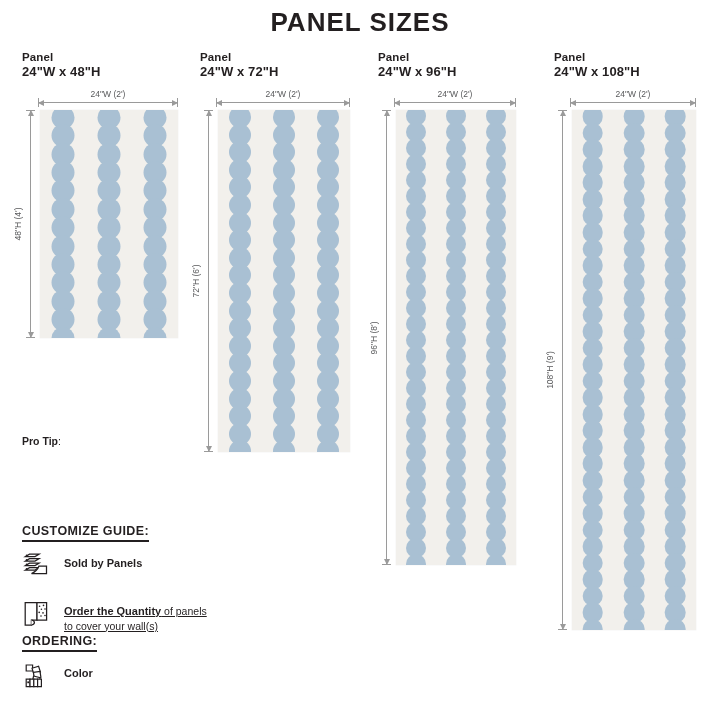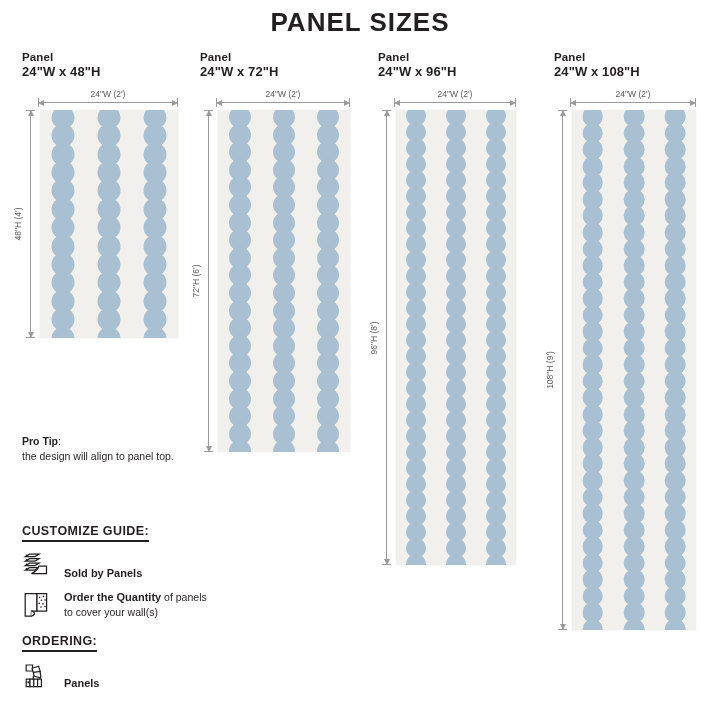--- a/index.html
+++ b/index.html
@@ -103,27 +103,27 @@
     position:absolute;left:22px;
     font-size:12.5px;font-weight:bold;letter-spacing:.4px;
     color:#231f20;
     border-bottom:2px solid #231f20;
     padding-bottom:2px;
     display:inline-block;
   }
   #ordering-head{top:524px;}
   #customize-head{top:634px;}
 
-  .guide-row{position:absolute;left:22px;display:flex;align-items:flex-end;}
+  .guide-row{position:absolute;left:22px;display:flex;align-items:flex-start;}
   .guide-icon{width:28px;height:28px;flex:0 0 28px;margin-right:14px;}
   .guide-text{font-size:10.5px;line-height:14.5px;color:#231f20;padding-top:4px;}
   .guide-text b{font-weight:bold;font-size:11px;}
 
   #row-sold{top:552px;}
-  #row-quantity{top:586px;}
+  #row-quantity{top:600px;text-decoration:underline;}
   #row-color{top:662px;}
 </style>
 </head>
 <body>
 
 <div id="stage">
 
   <div class="page-title">PANEL SIZES</div>
 
   <div class="panel-group" style="left:22px;top:50px;">
@@ -527,21 +527,20 @@
         <div class="bead" style="width: 20.6667px; height: 20.6667px; top: 442.68px; background: rgb(169, 192, 211);"></div>
         <div class="bead" style="width: 20.6667px; height: 20.6667px; top: 459.213px; background: rgb(169, 192, 211);"></div>
         <div class="bead" style="width: 20.6667px; height: 20.6667px; top: 475.747px; background: rgb(169, 192, 211);"></div>
         <div class="bead" style="width: 20.6667px; height: 20.6667px; top: 492.28px; background: rgb(169, 192, 211);"></div>
         <div class="bead" style="width: 20.6667px; height: 20.6667px; top: 508.813px; background: rgb(169, 192, 211);"></div>
       </div>
     </div>
 
   <div class="protip">
     <div><b>Pro Tip</b><span>:</span></div>
-    <div>the design will align to panel top.</div>
   </div>
 
   <div class="section-head" id="ordering-head">CUSTOMIZE GUIDE:</div>
 
   <div class="guide-row" id="row-sold">
     <div class="guide-icon">
       <svg viewBox="0 0 28 28" width="28" height="28">
         <g fill="none" stroke="#231f20" stroke-width="1.25">
           <path d="M3.5 4.5 L13 4.5 L17 2.2 L7.5 2.2 Z" fill="#ffffff"></path>
           <path d="M3.5 9.0 L13 9.0 L17 6.7 L7.5 6.7 Z" fill="#ffffff"></path>
@@ -600,17 +599,17 @@
           <path d="M11.6 14.0 L18.2 15.6 L16.8 21.4 L10.2 19.8 Z"></path>
           <path d="M4.2 17.2 L8.0 17.2 L8.0 24.6 L4.2 24.6 Z"></path>
           <path d="M8.0 17.2 L11.8 17.2 L11.8 24.6 L8.0 24.6 Z"></path>
           <path d="M11.8 17.2 L15.6 17.2 L15.6 24.6 L11.8 24.6 Z"></path>
           <path d="M15.6 17.2 L19.4 17.2 L19.4 24.6 L15.6 24.6 Z"></path>
         </g>
         <rect x="5.3" y="19.4" width="1.8" height="1.8" fill="#231f20"></rect>
       </svg>
     </div>
     <div class="guide-text">
-      <div><b>Panels</b></div>
+      <div><b>Color</b></div>
     </div>
   </div>
 
 </div>
 
 </body></html>

